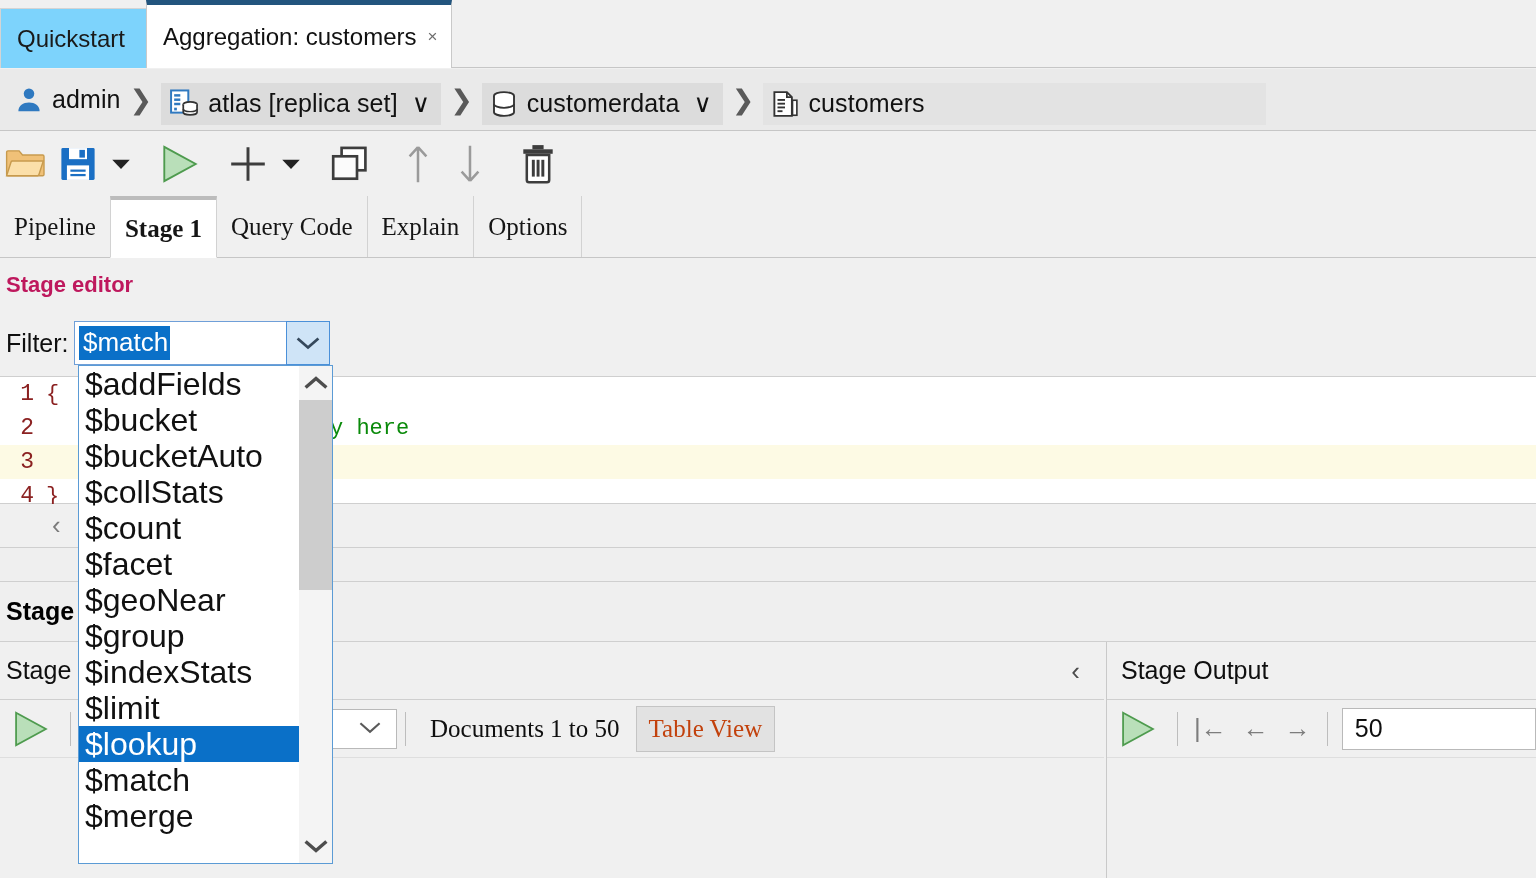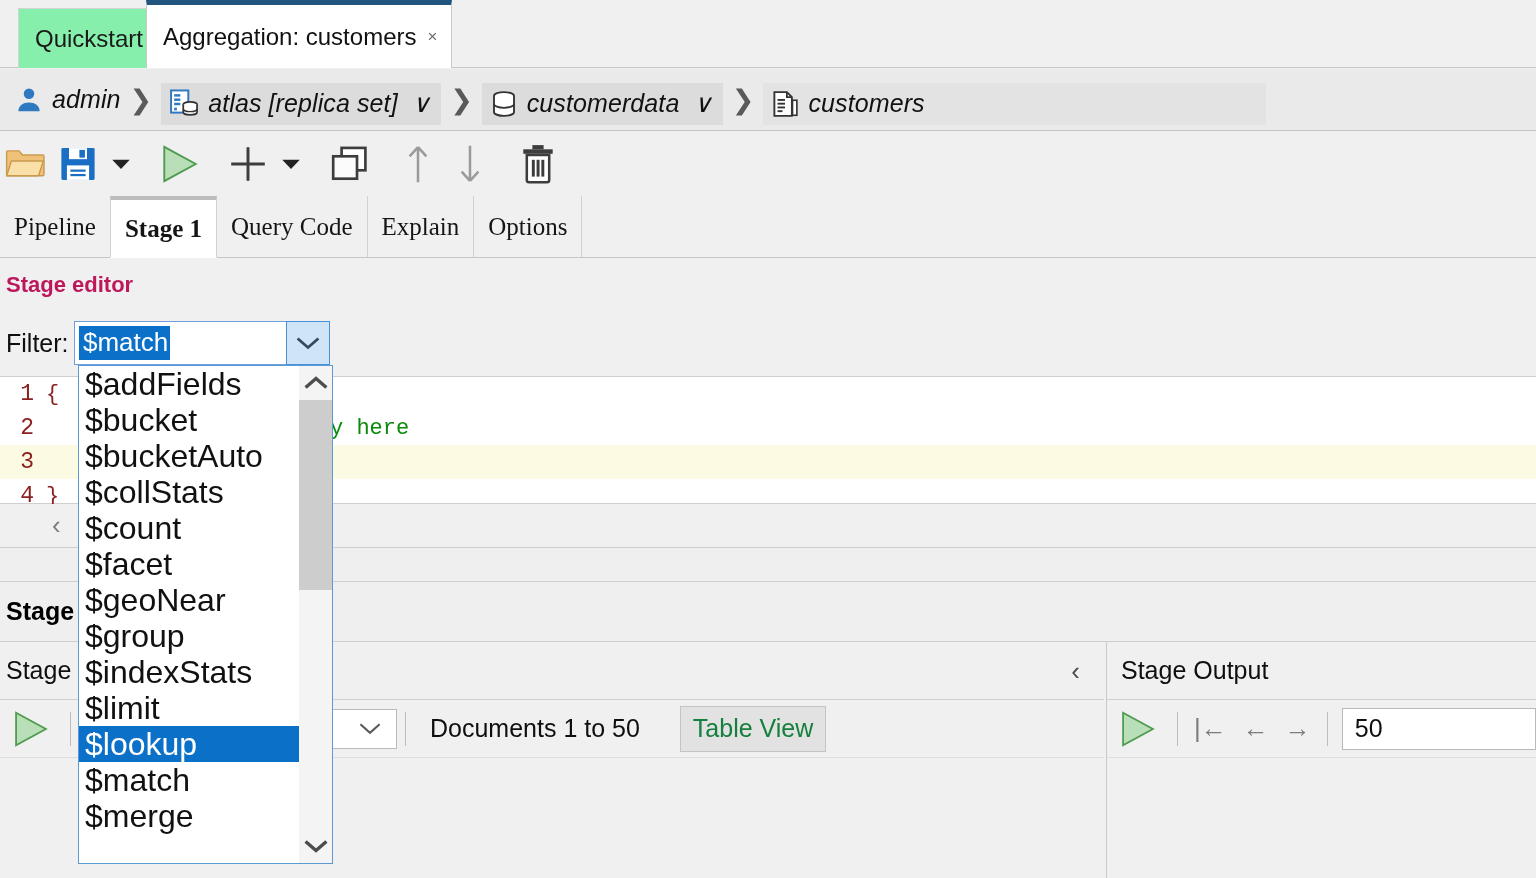--- a/index.html
+++ b/index.html
@@ -26,41 +26,41 @@
     padding: 0 14px 0 16px;
     background: #f2f2f2;
     border: 1px solid #d4d4d4;
     border-bottom: none;
     white-space: nowrap;
   }
   .tab .tab-label { font-size: 24px; color: #1a1a1a; }
   .tab .tab-close {
     margin-left: 11px; font-size: 17px; color: #6d6d6d; line-height: 1;
   }
-  .tab.inactive { left: 18px; background: #86efac; top: 8px; height: 60px; gap: 40px; }
+  .tab.inactive { left: 0; background: #7dd3fc; top: 8px; height: 60px; gap: 40px; }
   .tab.active {
     left: 146px; top: 0; height: 68px;
     background: #ffffff;
     border: 1px solid #c9c9c9;
     border-top: 5px solid #22557e;
     border-bottom: none;
   }
   .tab.active .tab-label { color: #111; }
 
   
   .crumbbar {
     position: absolute; left: 0; top: 69px; width: 1536px; height: 62px;
     background: #eaeaea;
     border-bottom: 1px solid #c6c6c6;
     display: flex; align-items: center;
     padding-left: 14px;
   }
   .crumb { display: flex; align-items: center; height: 44px; }
   .crumb-icon { display: flex; align-items: center; justify-content: center; margin-right: 8px; }
-  .crumb-text { font-size: 25px; color: #111; letter-spacing: .1px; font-style: italic; }
+  .crumb-text { font-size: 25px; color: #111; letter-spacing: .1px; }
   .crumb-box {
     display: flex; align-items: center;
     background: #dcdcdc; border: 1px solid #dcdcdc;
     height: 42px; padding: 0 8px 0 6px; margin-top: 8px;
   }
   .crumb-box.plain { background: #e3e3e3; border-color: #e3e3e3; padding-right: 340px; }
   .sep {
     font-size: 27px; color: #5a5a5a; margin: 0 9px; font-weight: 300;
   }
   .chev-sm { margin-left: 14px; margin-right: 2px; }
@@ -184,33 +184,34 @@
     display: flex; align-items: center; padding-left: 6px;
   }
   .pane-title { font-size: 25px; color: #0f0f0f; }
   .collapse-chev {
     position: absolute; right: 24px; top: 50%; transform: translateY(-50%);
     color: #4a4a4a; font-size: 26px;
   }
   .pane-left-toolbar {
     height: 58px; display: flex; align-items: center; gap: 0;
     border-bottom: 1px solid #dedede;
+    font-family: Liberation Serif, serif;
   }
   .runbtn { width: 62px; display: flex; align-items: center; justify-content: center; }
   .vdiv { width: 1px; height: 34px; background: #bdbdbd; margin: 0 8px; }
   .pane-select {
     width: 318px; height: 40px; background: #fff; border: 1px solid #b9b9b9;
     display: flex; align-items: center; justify-content: flex-end;
     padding-right: 14px;
   }
   .docs-label { font-size: 25px; color: #0f0f0f; margin: 0 16px; }
   .tableview-btn {
     height: 46px; display: flex; align-items: center;
     padding: 0 12px; background: #e2e2e2; border: 1px solid #c4c4c4;
-    font-size: 25px; color: #15803d; margin-left: 24px;
+    font-size: 25px; color: #c2410c;
   }
   .pane-left-body { height: 120px; background: #f0f0f0; }
 
   .pane-right {
     position: absolute; left: 1106px; top: 0; width: 430px; height: 236px;
     background: #f0f0f0; border-left: 1px solid #c9c9c9;
   }
   .pane-right-head {
     height: 58px; border-bottom: 1px solid #cfcfcf;
     display: flex; align-items: center; padding-left: 14px;

